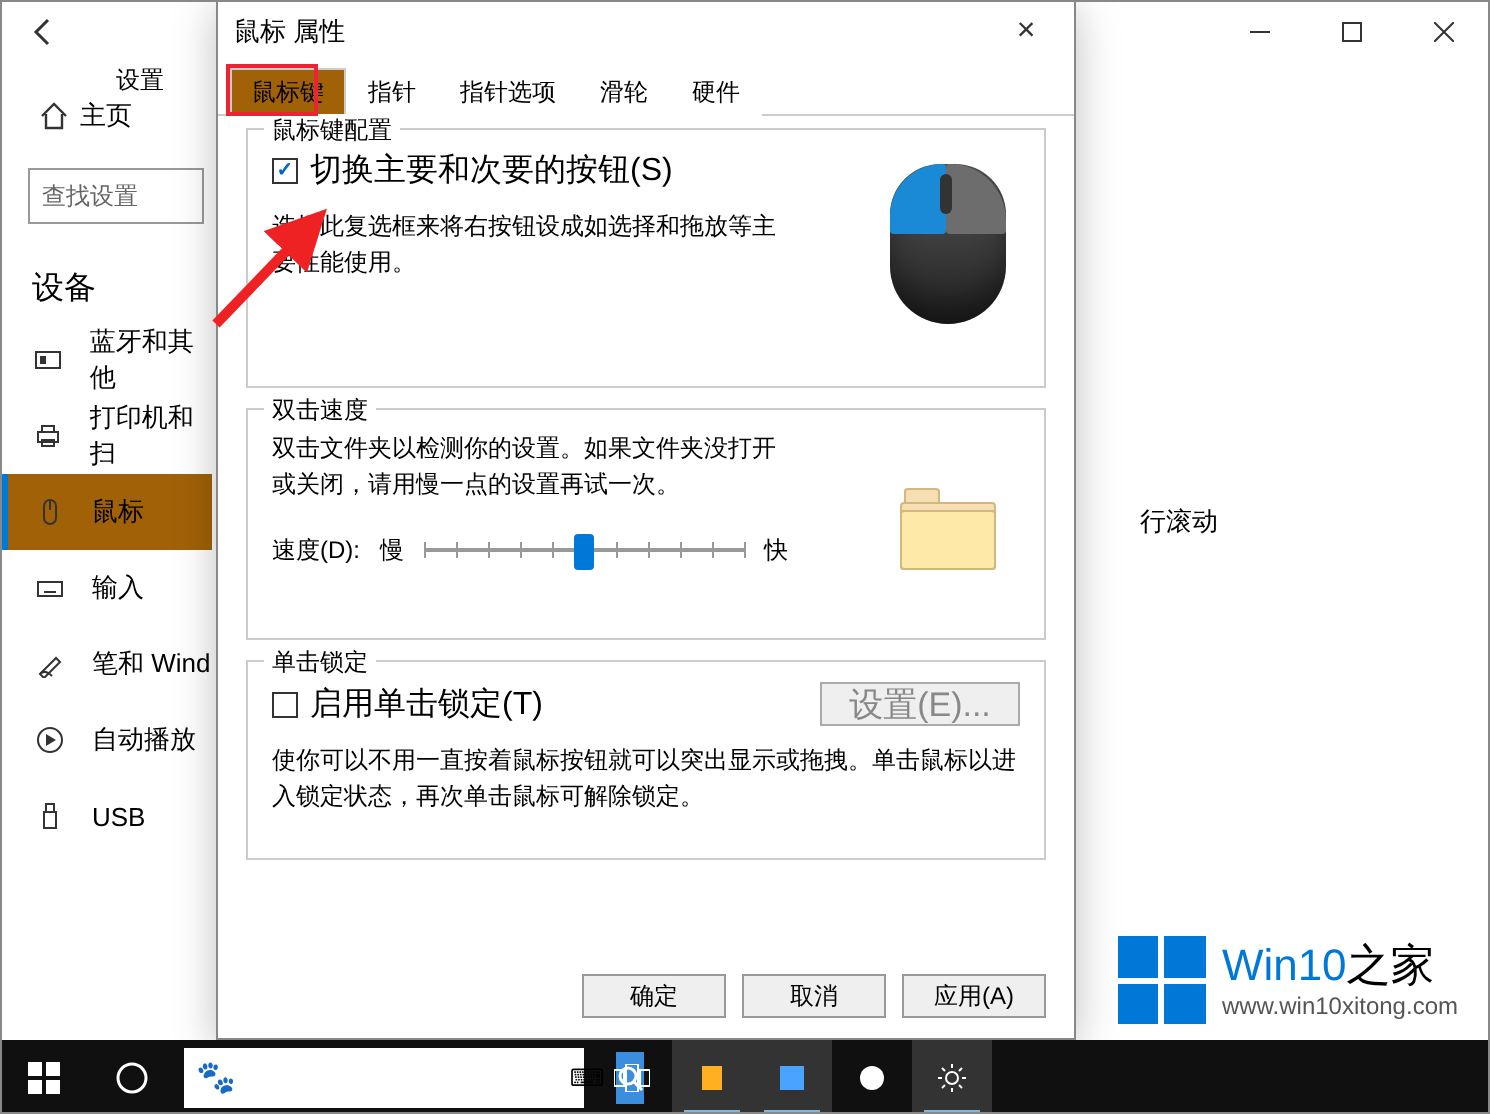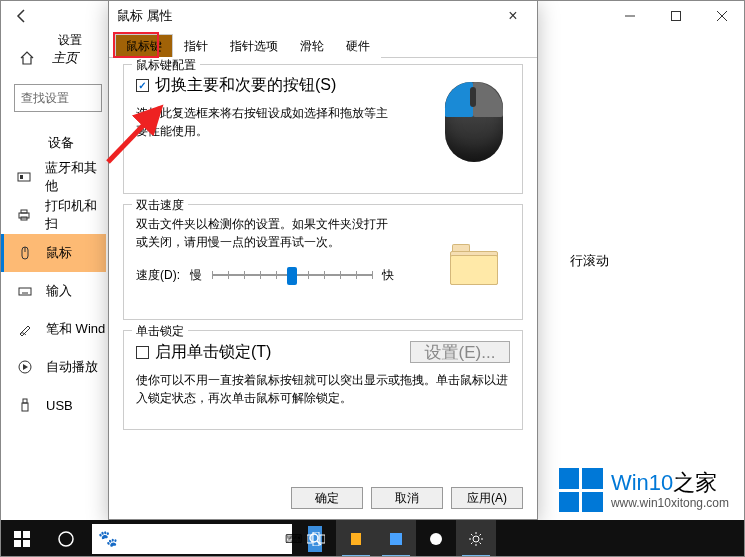--- a/index.html
+++ b/index.html
@@ -6,25 +6,25 @@
 body { width: 745px; height: 557px; background: #fff; position: relative; overflow: hidden; font-size: 12px; }
 
 
 .settings-window { position: absolute; top: 0; left: 0; width: 745px; height: 520px; background: #fff; }
 .settings-titlebar { height: 32px; display: flex; align-items: center; padding-left: 10px; }
 .settings-back { width: 24px; height: 24px; display:flex; align-items:center; justify-content:center; color:#333; }
 .settings-title { margin-left: 24px; font-size: 12px; margin-top: 48px; }
 .wincontrols { position:absolute; top:0; right:0; display:flex; }
 .wincontrols div { width:46px; height:32px; display:flex; align-items:center; justify-content:center; color:#555; }
 .settings-sidebar { position:absolute; left:0; top:40px; width:106px; }
-.home-row { display:flex; align-items:center; height:36px; padding-left:18px; gap:16px; font-size:13px;font-style:italic; }
+.home-row { display:flex; align-items:center; height:36px; padding-left:18px; gap:4px; font-size:13px; }
 .search-box { margin:8px 0 0 14px; width:88px; height:28px; border:1px solid #999; padding:0 6px; display:flex; align-items:center; color:#666; font-size:12px;}
-.section-label { padding:22px 0 6px 16px; font-size:13px; font-weight:500;text-align:center; }
+.section-label { padding:22px 0 6px 16px; font-size:16px; font-weight:500; }
 .side-item { display:flex; align-items:center; height:38px; padding-left:16px; gap:12px; font-size:13px; position:relative; }
-.side-item.active { background:#fdba74; }
+.side-item.active { background:#a16207; }
 .side-item.active::before { content:""; position:absolute; left:0; top:0; width:4px; height:100%; background:#0078d7; }
 .side-icon { width:18px; height:18px; display:flex; align-items:center; justify-content:center; color:#333; }
 
 
 .right-peek { position:absolute; left:570px; top:252px; font-size:13px; }
 
 
 .dialog { position:absolute; left:108px; top:0; width:430px; height:520px; background:#fff; border:1px solid #888; box-shadow:0 4px 20px rgba(0,0,0,.25); }
 .dlg-titlebar { height:30px; display:flex; align-items:center; justify-content:space-between; padding:6px 8px; font-size:13px; }
 .dlg-close { width:32px; text-align:center; font-size:16px; color:#333; }

